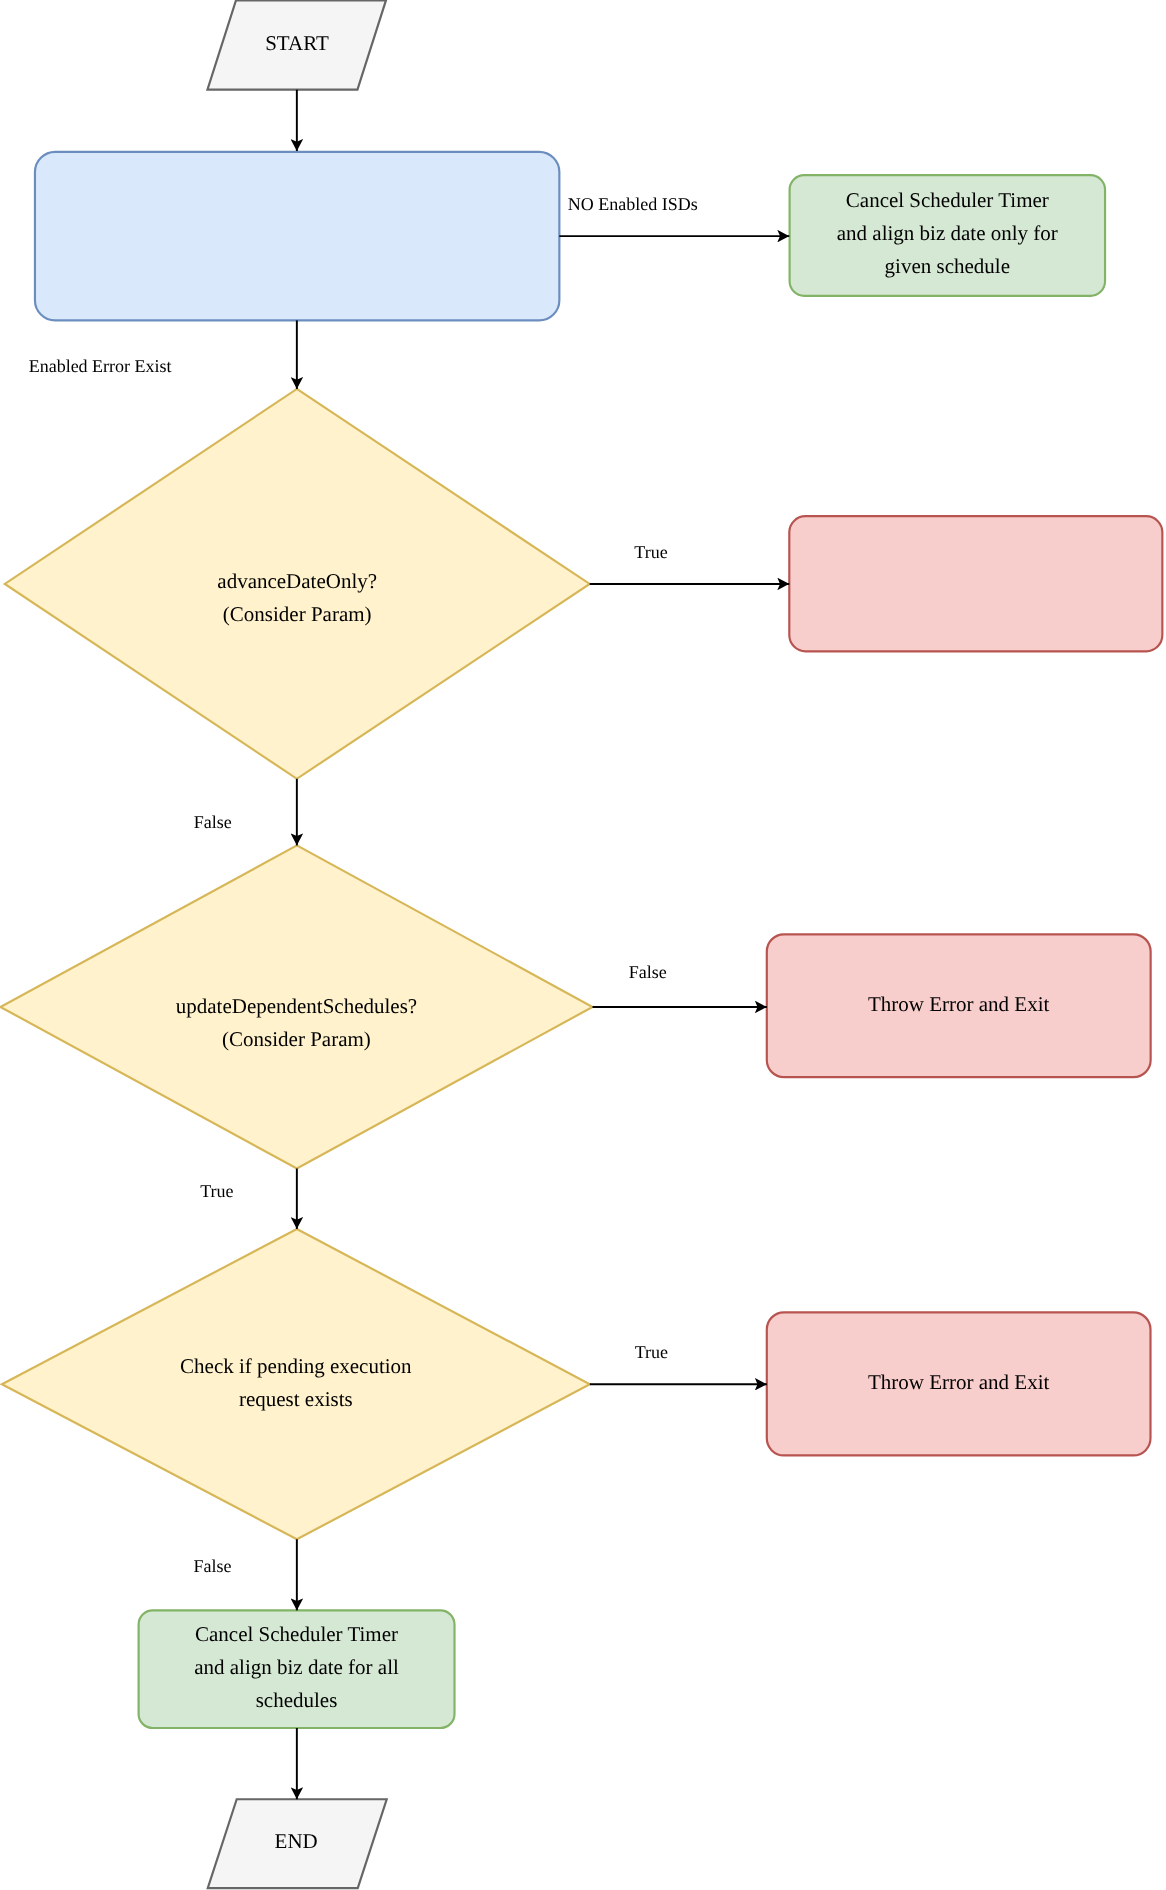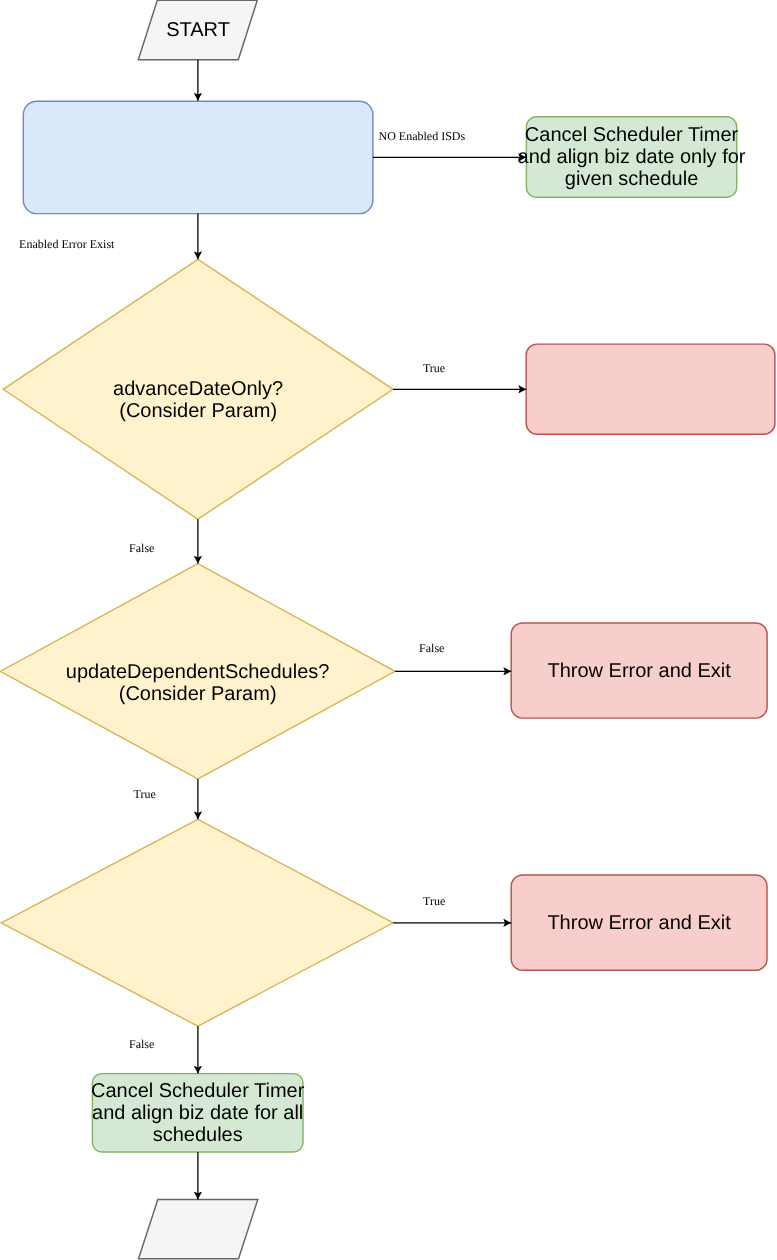--- a/index.html
+++ b/index.html
@@ -6,22 +6,22 @@
   html, body { margin:0; padding:0; background:#ffffff; }
   body { width:777px; height:1260px; overflow:hidden;
          font-family:"Liberation Sans", sans-serif;
          -webkit-font-smoothing:antialiased; text-rendering:geometricPrecision; }
   #canvas { position:relative; width:777px; height:1260px; background:#ffffff; }
   svg#shapes { position:absolute; left:0; top:0; width:777px; height:1260px; }
   .node-text {
     position:absolute;
     display:flex; align-items:center; justify-content:center;
     text-align:center;
-    font-family:Liberation Sans, sans-serif;
-    font-size:20px; line-height:22px; color:#000000;
+    font-family:Liberation Serif, serif;
+    font-size:14px; line-height:22px; color:#000000;
     white-space:pre;
     letter-spacing:0;
   }
   .edge-label {
     position:absolute;
     font-family:Liberation Serif, serif;
     font-size:12px; line-height:22px; color:#000000;
     white-space:nowrap;
   }
 </style>
@@ -89,27 +89,30 @@
 
 <div class="node-text" style="left:3.2px; top:270.2px; width:389.9px; height:260px;">advanceDateOnly?
 (Consider Param)</div>
 
 
 <div class="node-text" style="left:0.3px; top:575.0px; width:394.7px; height:215.4px;">updateDependentSchedules?
 (Consider Param)</div>
 
 <div class="node-text" style="left:511.2px; top:623.6px; width:255.9px; height:95.2px;">Throw Error and Exit</div>
 
+<div class="node-text" style="left:1.3px; top:819.3px; width:391.9px; height:206.9px;">Check if pending execution
+request exists</div>
 
 <div class="node-text" style="left:511.2px; top:875.8px; width:255.8px; height:95.4px;">Throw Error and Exit</div>
 
 <div class="node-text" style="left:92.4px; top:1073.9px; width:210.6px; height:78.4px;">Cancel Scheduler Timer
 and align biz date for all
 schedules</div>
 
+<div class="node-text" style="left:137.8px; top:1199.2px; width:119.3px; height:59.3px;">END</div>
 
 <div class="edge-label" style="left:378.5px; top:124.7px;">NO Enabled ISDs</div>
 
 <div class="edge-label" style="left:19.1px; top:232.7px;">Enabled Error Exist</div>
 
 <div class="edge-label" style="left:422.9px; top:356.8px;">True</div>
 
 <div class="edge-label" style="left:129.1px; top:536.7px;">False</div>
 
 <div class="edge-label" style="left:419.1px; top:636.9px;">False</div>

